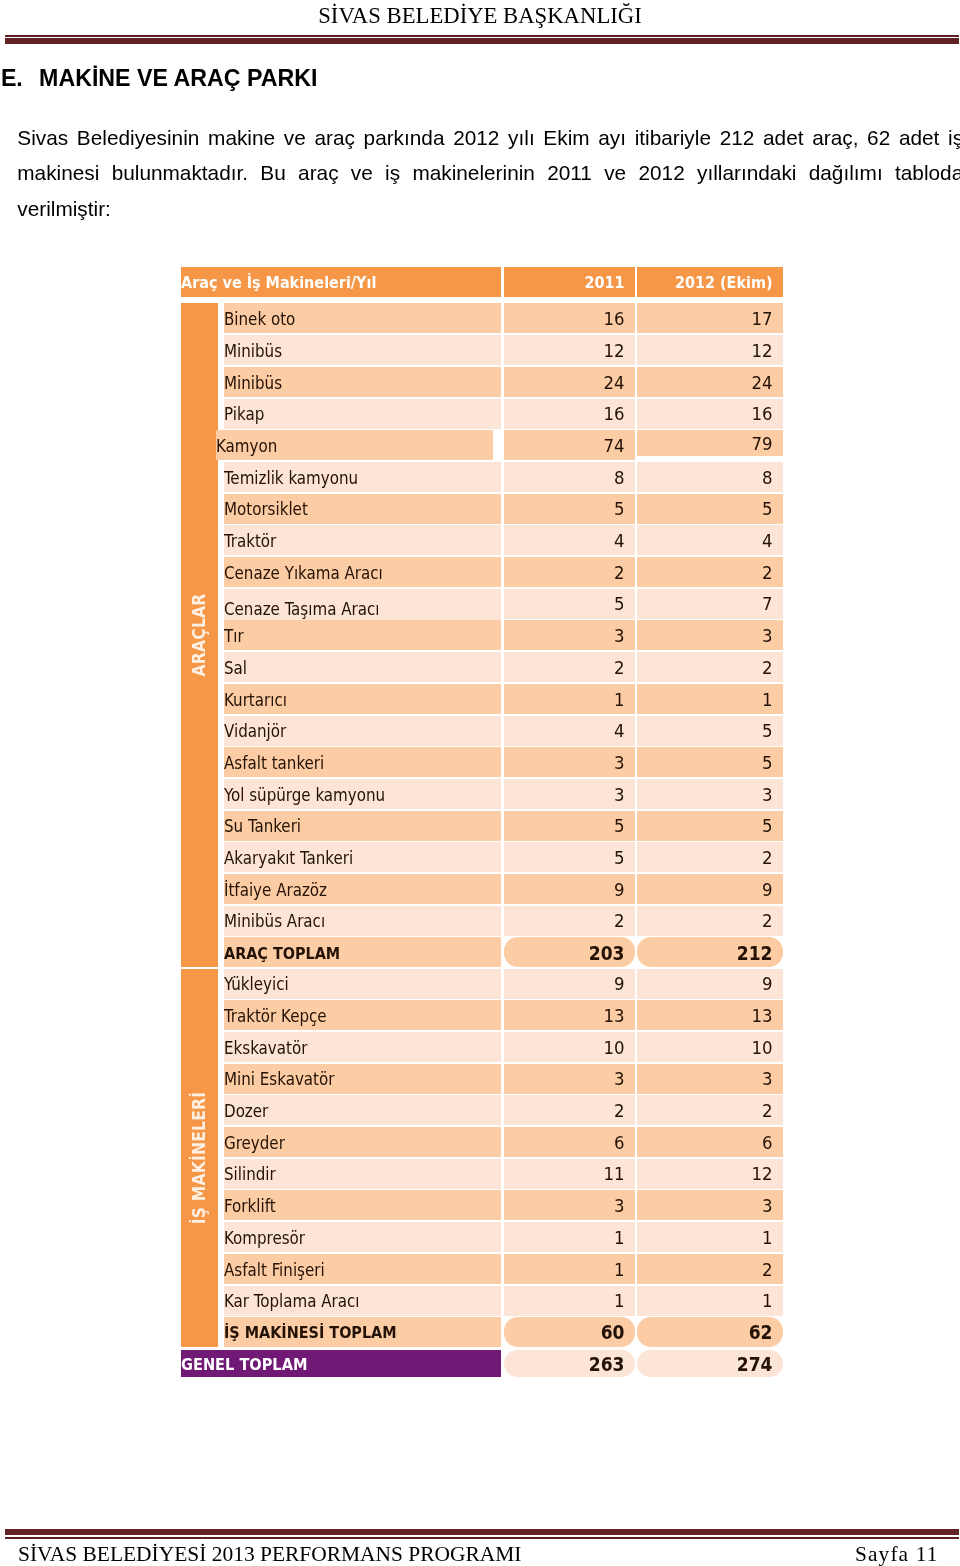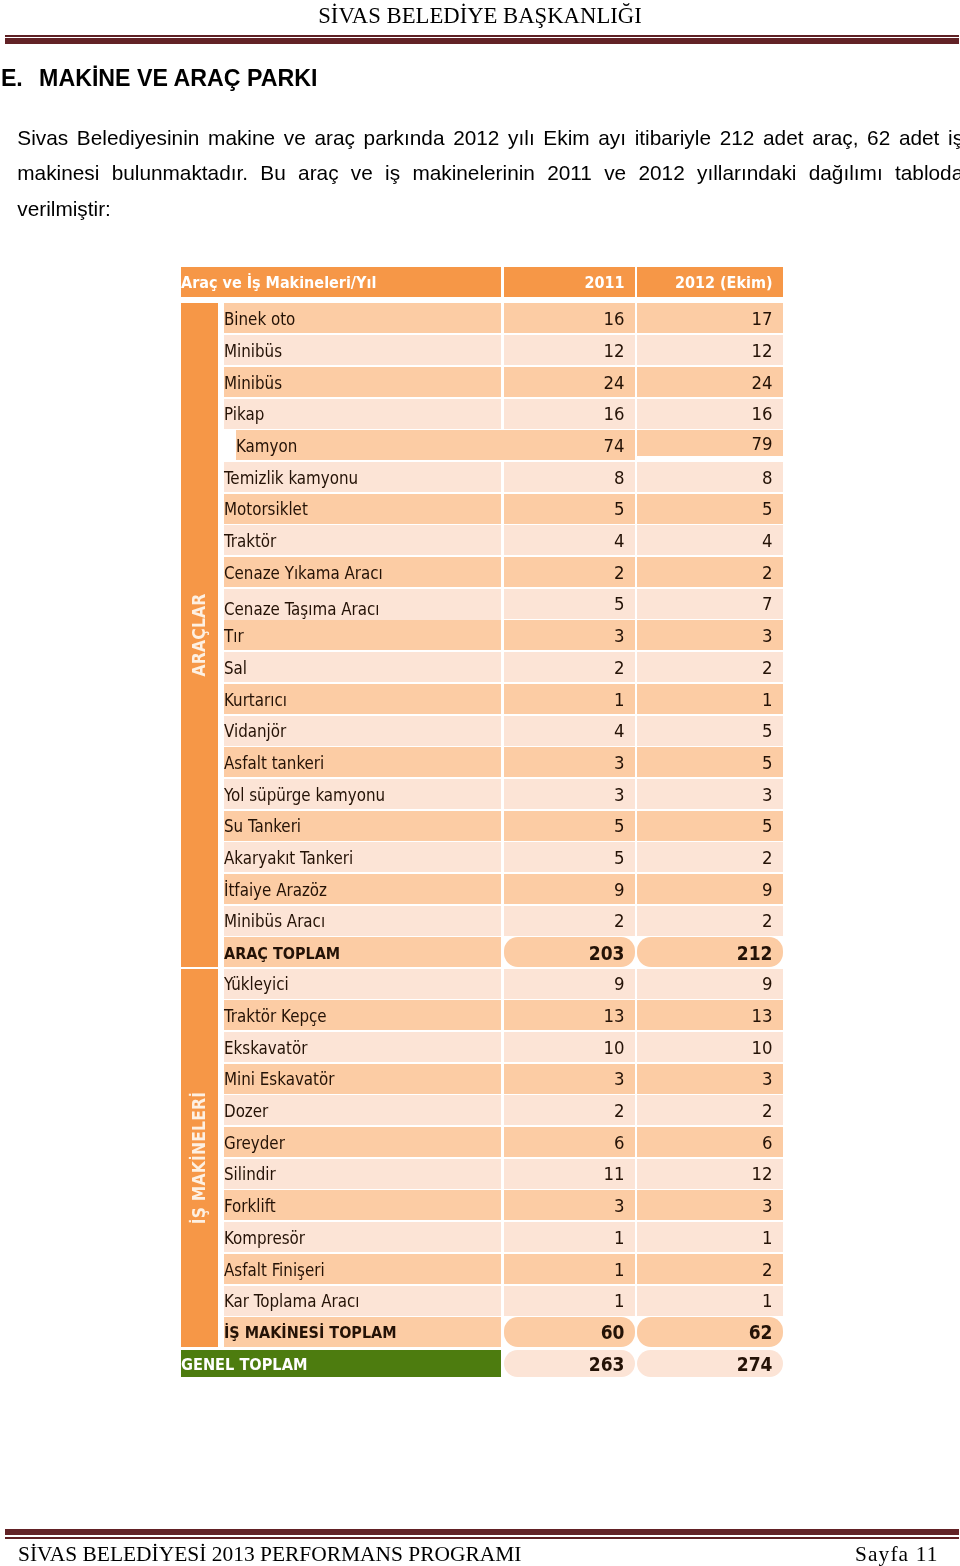--- a/index.html
+++ b/index.html
@@ -59,21 +59,21 @@
   .cell-l { justify-content:flex-start; }
   .cell-r { justify-content:flex-end;   padding-right:10.5px; padding-top:0.5px; }
   .dark.cell-r, .light.cell-r { font-size:18.4px; }
   .bold.cell-r { font-size:19px;border-radius:14px; }
 
   .hdrcell { background:#F69747; color:#ffffff; font-weight:bold; padding-top:1.5px; font-size:16px; }
   .dark    { background:#FCCCA4; color:#241206; }
   .light   { background:#FCE4D6; color:#241206; }
   .bold    { font-weight:bold; }
   .bold.cell-l { font-size:16px; }
-  .gname   { background:#4d7c0f; color:#ffffff; font-weight:bold; font-size:16.2px; }
+  .gname   { background:#701a75; color:#ffffff; font-weight:bold; font-size:16.2px; }
 
   
   .ftr-rule-thick { position:absolute; left:5px; top:1529px; width:954px; height:5.6px; background:#622226; }
   .ftr-rule-thin  { position:absolute; left:5px; top:1537px; width:954px; height:1.5px; background:#5E2024; }
   .footer-left {
     position:absolute; left:7px; top:1541px;
     font-family:"Liberation Serif", serif; font-size:21.45px; line-height:26px;margin-left:11px;
   }
   .footer-right {
     position:absolute; left:855px; top:1541px;
@@ -149,21 +149,21 @@
       <div class="cellbox dark cell-r" style="left:637px;width:146px;top:303.4px;height:30px">17</div>
       <div class="cellbox light cell-l" style="left:224px;width:277px;top:335.09999999999997px;height:30px">Minibüs</div>
       <div class="cellbox light cell-r" style="left:504px;width:131px;top:335.09999999999997px;height:30px">12</div>
       <div class="cellbox light cell-r" style="left:637px;width:146px;top:335.09999999999997px;height:30px">12</div>
       <div class="cellbox dark cell-l" style="left:224px;width:277px;top:366.79999999999995px;height:30px">Minibüs</div>
       <div class="cellbox dark cell-r" style="left:504px;width:131px;top:366.79999999999995px;height:30px">24</div>
       <div class="cellbox dark cell-r" style="left:637px;width:146px;top:366.79999999999995px;height:30px">24</div>
       <div class="cellbox light cell-l" style="left:224px;width:277px;top:398.49999999999994px;height:30px">Pikap</div>
       <div class="cellbox light cell-r" style="left:504px;width:131px;top:398.49999999999994px;height:30px">16</div>
       <div class="cellbox light cell-r" style="left:637px;width:146px;top:398.49999999999994px;height:30px">16</div>
-      <div class="cellbox dark cell-l" style="left:236px;width:277px;top:430.19999999999993px;height:30px">Kamyon</div>
+      <div class="cellbox dark cell-l" style="left:216px;width:277px;top:430.19999999999993px;height:30px">Kamyon</div>
       <div class="cellbox dark cell-r" style="left:504px;width:131px;top:430.19999999999993px;height:30px">74</div>
       <div class="cellbox dark cell-r" style="left:637px;width:146px;top:430.19999999999993px;height:26px">79</div>
       <div class="cellbox light cell-l" style="left:224px;width:277px;top:461.8999999999999px;height:30px">Temizlik kamyonu</div>
       <div class="cellbox light cell-r" style="left:504px;width:131px;top:461.8999999999999px;height:30px">8</div>
       <div class="cellbox light cell-r" style="left:637px;width:146px;top:461.8999999999999px;height:30px">8</div>
       <div class="cellbox dark cell-l" style="left:224px;width:277px;top:493.5999999999999px;height:30px">Motorsiklet</div>
       <div class="cellbox dark cell-r" style="left:504px;width:131px;top:493.5999999999999px;height:30px">5</div>
       <div class="cellbox dark cell-r" style="left:637px;width:146px;top:493.5999999999999px;height:30px">5</div>
       <div class="cellbox light cell-l" style="left:224px;width:277px;top:525.3px;height:30px">Traktör</div>
       <div class="cellbox light cell-r" style="left:504px;width:131px;top:525.3px;height:30px">4</div>

